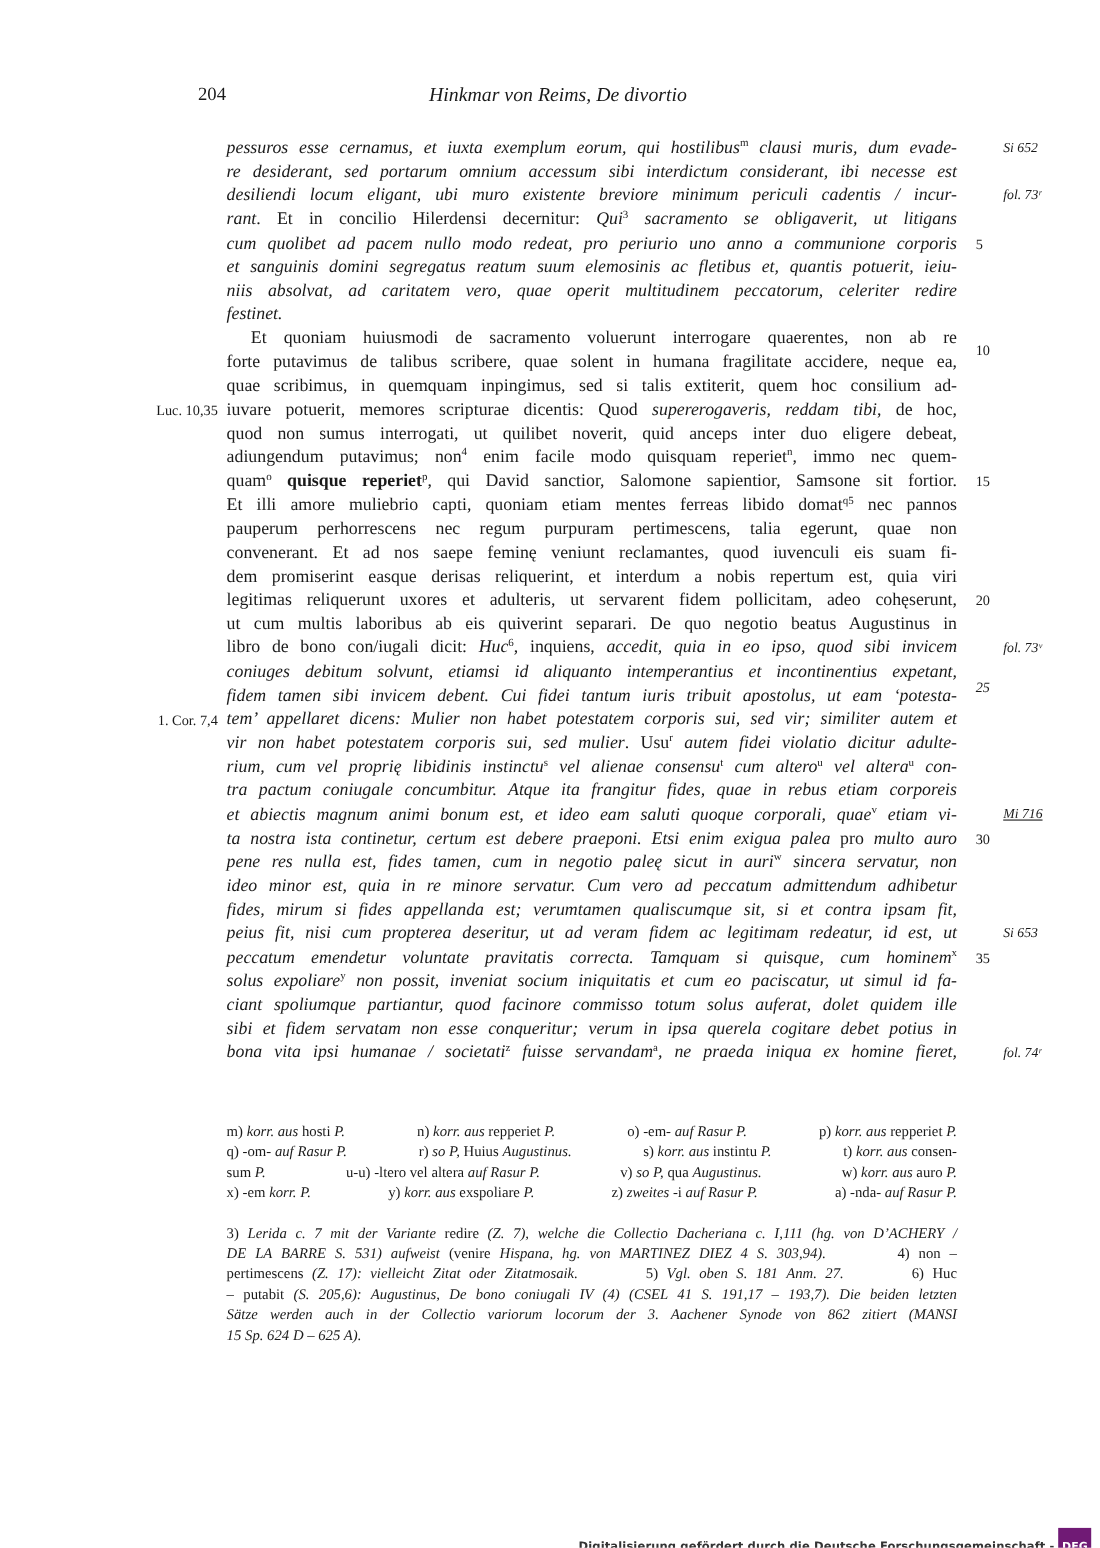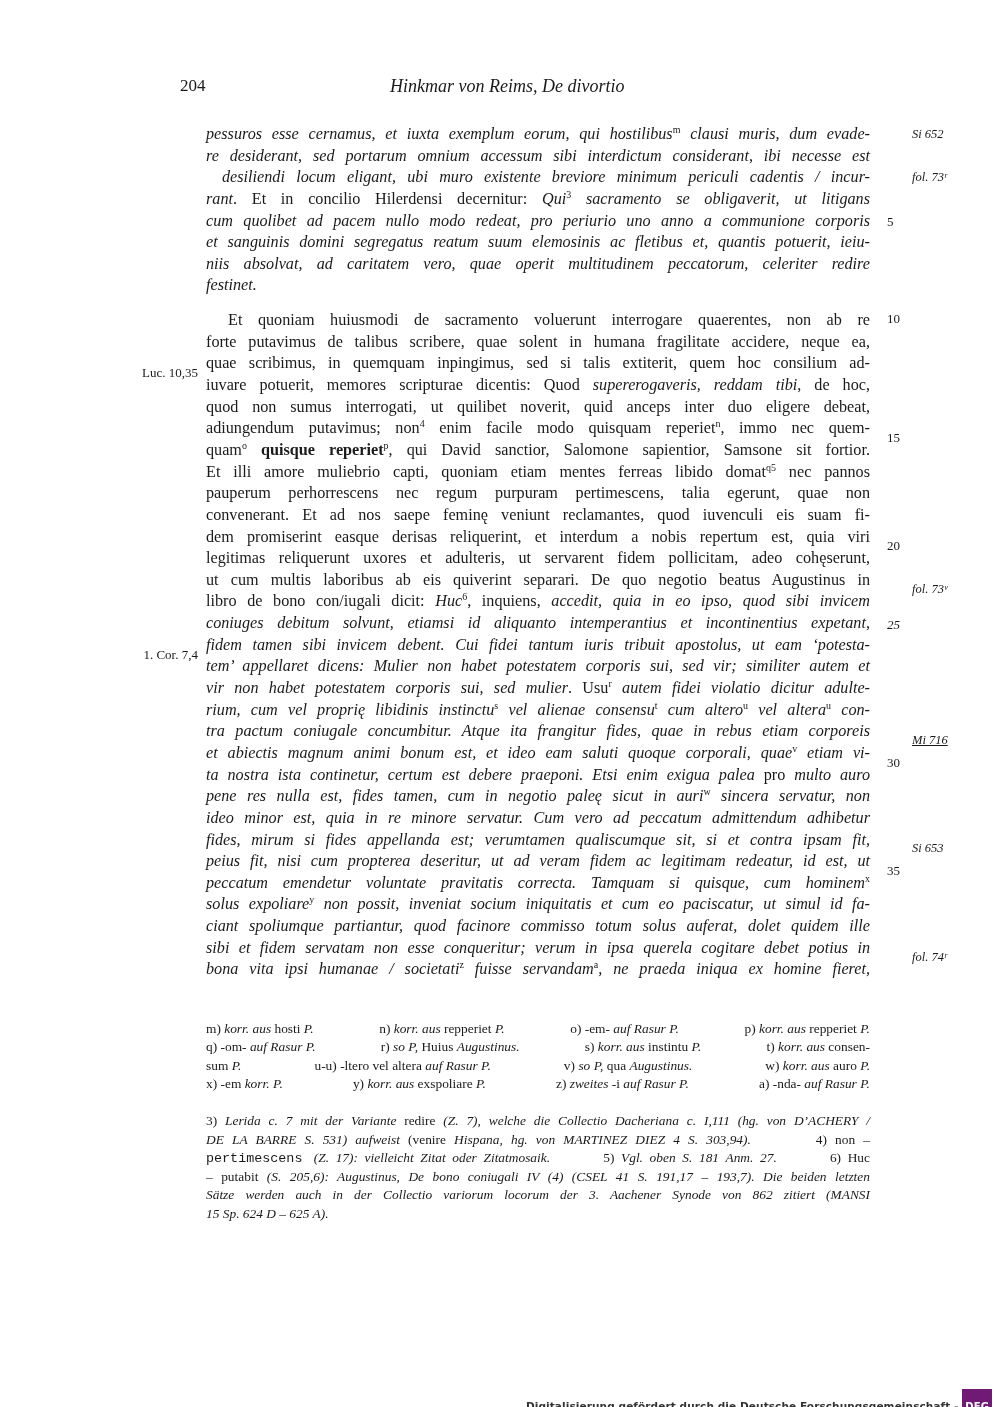--- a/index.html
+++ b/index.html
@@ -2,21 +2,21 @@
 <html><head>
 <meta charset="utf-8">
 <style>
   html,body{margin:0;padding:0;background:#fff;}
   body{width:1000px;height:1407px;position:relative;overflow:hidden;font-family:"Liberation Serif","DejaVu Serif",serif;color:#1a1a1a;}
   .page-number{position:absolute;left:180px;top:76px;font-size:17px;}
   .running-head{position:absolute;left:390px;top:76px;font-size:18px;font-style:italic;}
   .main{position:absolute;left:206px;top:124px;width:664px;font-size:16.2px;line-height:21.65px;text-align:justify;}
   .line{display:block;height:21.65px;white-space:nowrap;text-align-last:justify;text-align:justify;}
   .line.last{text-align-last:left;}
-  .line.indent{padding-left:22px;margin-top:13px;}
+  .line.indent{padding-left:22px;}
   .i{font-style:italic;}
   sup{font-size:10px;line-height:0;vertical-align:6px;}
   .lnum{position:absolute;left:887px;font-size:13px;}
   .rmarg{position:absolute;left:912px;font-size:12.5px;font-style:italic;}
   .lmarg{position:absolute;font-size:13px;}
   .app{position:absolute;left:206px;top:1020px;width:664px;font-size:13.4px;line-height:18.3px;}
   .app .row{display:flex;justify-content:space-between;white-space:nowrap;}
   .notes{position:absolute;left:206px;top:1112px;width:664px;font-size:13.4px;line-height:18.6px;}
   .notes .line{height:18.6px;}
   .dfg{position:absolute;right:8px;top:1389px;font-family:"DejaVu Sans",sans-serif;font-size:10.5px;font-weight:bold;color:#333;letter-spacing:0.1px;}
@@ -24,21 +24,21 @@
 </style>
 </head>
 <body>
 
 <div class="page-number">204</div>
 <div class="running-head">Hinkmar von Reims, De divortio</div>
 
 <div class="main" id="main">
     <div class="line"><span class="i" style="white-space: pre;">pessuros esse cernamus, et iuxta exemplum eorum, qui hostilibus</span><sup style="white-space: pre;">m</sup><span class="i" style="white-space: pre;"> clausi muris, dum evade-</span></div>
     <div class="line"><span class="i" style="white-space: pre;">re desiderant, sed portarum omnium accessum sibi interdictum considerant, ibi necesse est</span></div>
-    <div class="line"><span class="i" style="white-space: pre; margin-left: 16px;">desiliendi locum eligant, ubi muro existente breviore minimum periculi cadentis / incur-</span></div>
+    <div class="line"><span class="i" style="white-space: pre;">desiliendi locum eligant, ubi muro existente breviore minimum periculi cadentis / incur-</span></div>
     <div class="line"><span class="i" style="white-space: pre;">rant</span><span style="white-space: pre;">. Et in concilio Hilerdensi decernitur: </span><span class="i" style="white-space: pre;">Qui</span><sup style="white-space: pre;">3</sup><span class="i" style="white-space: pre;"> sacramento se obligaverit, ut litigans</span></div>
     <div class="line"><span class="i" style="white-space: pre;">cum quolibet ad pacem nullo modo redeat, pro periurio uno anno a communione corporis</span></div>
     <div class="line"><span class="i" style="white-space: pre;">et sanguinis domini segregatus reatum suum elemosinis ac fletibus et, quantis potuerit, ieiu-</span></div>
     <div class="line"><span class="i" style="white-space: pre;">niis absolvat, ad caritatem vero, quae operit multitudinem peccatorum, celeriter redire</span></div>
     <div class="line last"><span class="i" style="white-space: pre;">festinet.</span></div>
     <div class="line indent"><span style="white-space: pre;">Et quoniam huiusmodi de sacramento voluerunt interrogare quaerentes, non ab re</span></div>
     <div class="line"><span style="white-space: pre;">forte putavimus de talibus scribere, quae solent in humana fragilitate accidere, neque ea,</span></div>
     <div class="line"><span style="white-space: pre;">quae scribimus, in quemquam inpingimus, sed si talis extiterit, quem hoc consilium ad-</span></div>
     <div class="line"><span style="white-space: pre;">iuvare potuerit, memores scripturae dicentis: Quod </span><span class="i" style="white-space: pre;">supererogaveris, reddam tibi</span><span style="white-space: pre;">, de hoc,</span></div>
     <div class="line"><span style="white-space: pre;">quod non sumus interrogati, ut quilibet noverit, quid anceps inter duo eligere debeat,</span></div>
@@ -113,21 +113,21 @@
     <div class="row">
       <span><span style="white-space: pre;">x) -em </span><span class="i" style="white-space: pre;">korr. P.</span></span>
       <span><span style="white-space: pre;">y) </span><span class="i" style="white-space: pre;">korr. aus</span><span style="white-space: pre;"> exspoliare </span><span class="i" style="white-space: pre;">P.</span></span>
       <span><span style="white-space: pre;">z) </span><span class="i" style="white-space: pre;">zweites</span><span style="white-space: pre;"> -i </span><span class="i" style="white-space: pre;">auf Rasur P.</span></span>
       <span><span style="white-space: pre;">a) -nda- </span><span class="i" style="white-space: pre;">auf Rasur P.</span></span>
     </div>
   </div>
 <div class="notes" id="notes">
     <div class="line"><span style="white-space: pre;">3) </span><span class="i" style="white-space: pre;">Lerida c. 7 mit der Variante</span><span style="white-space: pre;"> redire </span><span class="i" style="white-space: pre;">(Z. 7), welche die Collectio Dacheriana c. I,111 (hg. von D’ACHERY /</span></div>
     <div class="line"><span class="i" style="white-space: pre;">DE LA BARRE S. 531) aufweist</span><span style="white-space: pre;"> (venire </span><span class="i" style="white-space: pre;">Hispana, hg. von MARTINEZ DIEZ 4 S. 303,94).</span><span style="white-space: pre;">        4) non –</span></div>
-    <div class="line"><span style="white-space: pre; font-family: Liberation Mono, monospace;">pertimescens </span><span class="i" style="white-space: pre;">(Z. 17): vielleicht Zitat oder Zitatmosaik.</span><span style="white-space: pre;">        5) </span><span class="i" style="white-space: pre;">Vgl. oben S. 181 Anm. 27.</span><span style="white-space: pre;">        6) Huc</span></div>
+    <div class="line"><span style="white-space: pre;">pertimescens </span><span class="i" style="white-space: pre;">(Z. 17): vielleicht Zitat oder Zitatmosaik.</span><span style="white-space: pre;">        5) </span><span class="i" style="white-space: pre;">Vgl. oben S. 181 Anm. 27.</span><span style="white-space: pre;">        6) Huc</span></div>
     <div class="line"><span style="white-space: pre;">– putabit </span><span class="i" style="white-space: pre;">(S. 205,6): Augustinus, De bono coniugali IV (4) (CSEL 41 S. 191,17 – 193,7). Die beiden letzten</span></div>
     <div class="line"><span class="i" style="white-space: pre;">Sätze werden auch in der Collectio variorum locorum der 3. Aachener Synode von 862 zitiert (MANSI</span></div>
     <div class="line last"><span class="i" style="white-space: pre;">15 Sp. 624 D – 625 A).</span></div>
   </div>
 
 <div class="dfg">
   <span>Digitalisierung gefördert durch die Deutsche Forschungsgemeinschaft -</span>
   <span class="dfg-logo">DFG</span>
 </div>
 

